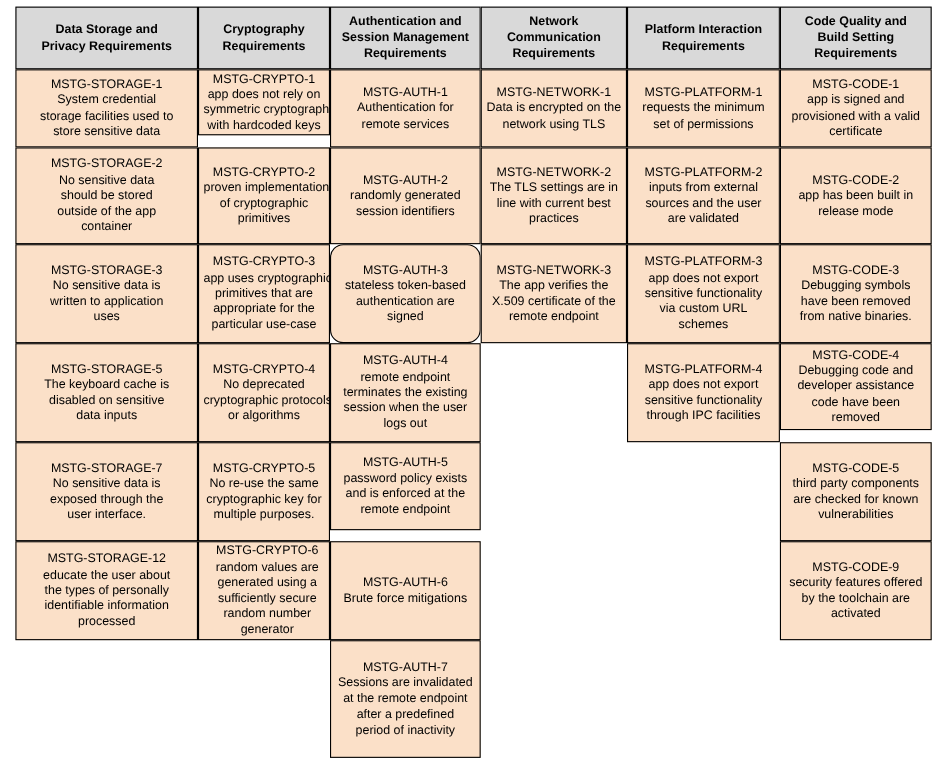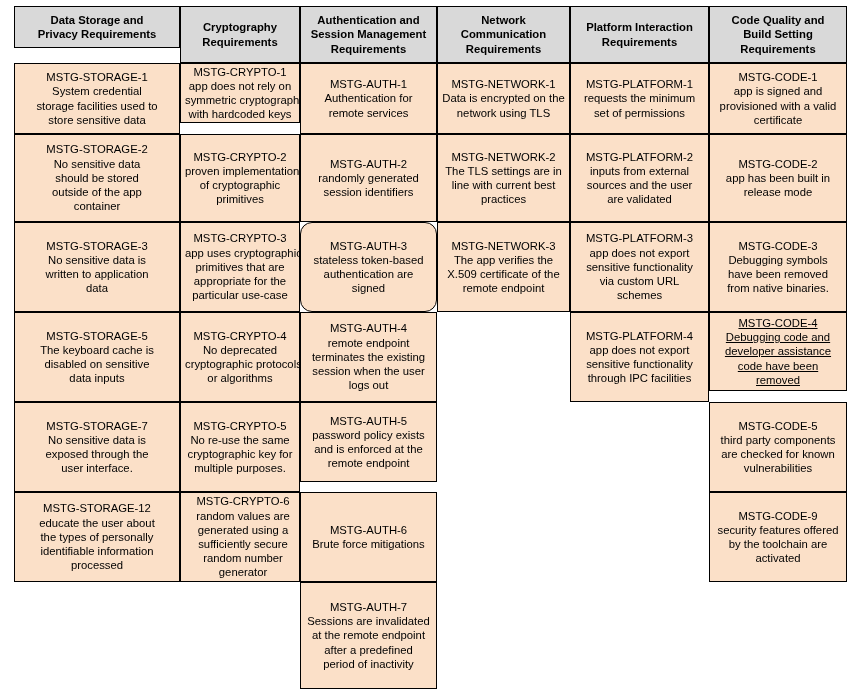--- a/index.html
+++ b/index.html
@@ -52,21 +52,21 @@
   .cell-line {
     display: block;
     white-space: nowrap;
   }
 </style>
 </head>
 <body>
 
 <div id="table-root">
     <div class="col" style="left: 0px; width: 166px;">
-      <div class="cell header" style="top: 0px; height: 42px;">
+      <div class="cell header" style="top: 0px; height: 57px;">
         <div class="cell-inner">
           <span class="cell-line">Data Storage and</span>
           <span class="cell-line">Privacy Requirements</span>
         </div>
       </div>
       <div class="cell" style="top: 57px; height: 71px;">
         <div class="cell-inner">
           <span class="cell-line">MSTG-STORAGE-1</span>
           <span class="cell-line">System credential</span>
           <span class="cell-line">storage facilities used to</span>
@@ -80,21 +80,21 @@
           <span class="cell-line">should be stored</span>
           <span class="cell-line">outside of the app</span>
           <span class="cell-line">container</span>
         </div>
       </div>
       <div class="cell" style="top: 216px; height: 90px;">
         <div class="cell-inner">
           <span class="cell-line">MSTG-STORAGE-3</span>
           <span class="cell-line">No sensitive data is</span>
           <span class="cell-line">written to application</span>
-          <span class="cell-line">data</span>
+          <span class="cell-line">uses</span>
         </div>
       </div>
       <div class="cell" style="top: 306px; height: 90px;">
         <div class="cell-inner">
           <span class="cell-line">MSTG-STORAGE-5</span>
           <span class="cell-line">The keyboard cache is</span>
           <span class="cell-line">disabled on sensitive</span>
           <span class="cell-line">data inputs</span>
         </div>
       </div>
@@ -334,21 +334,21 @@
         </div>
       </div>
       <div class="cell" style="top: 216px; height: 90px;">
         <div class="cell-inner">
           <span class="cell-line">MSTG-CODE-3</span>
           <span class="cell-line">Debugging symbols</span>
           <span class="cell-line">have been removed</span>
           <span class="cell-line">from native binaries.</span>
         </div>
       </div>
-      <div class="cell" style="top: 306px; height: 79px; text-decoration: underline;">
+      <div class="cell" style="top: 306px; height: 79px;">
         <div class="cell-inner">
           <span class="cell-line">MSTG-CODE-4</span>
           <span class="cell-line">Debugging code and</span>
           <span class="cell-line">developer assistance</span>
           <span class="cell-line">code have been</span>
           <span class="cell-line">removed</span>
         </div>
       </div>
       <div class="cell" style="top: 396px; height: 90px;">
         <div class="cell-inner">

